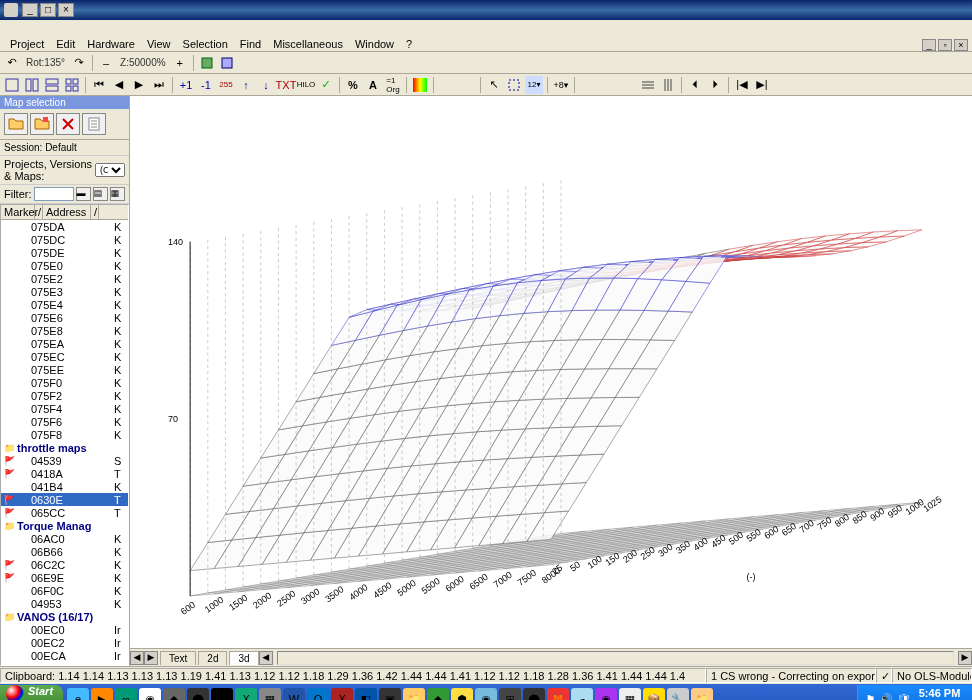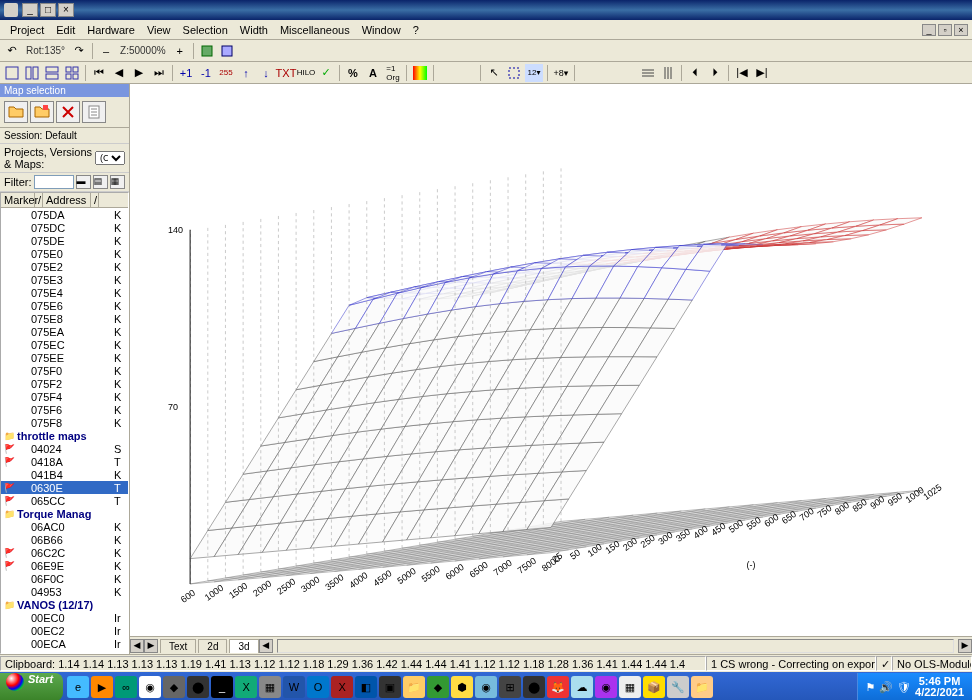--- a/index.html
+++ b/index.html
@@ -4,21 +4,21 @@
 <style>
 * { margin: 0; padding: 0; box-sizing: border-box; font-family: "Tahoma", sans-serif; font-size: 11px; }
 body { width: 972px; height: 700px; background: #ece9d8; overflow: hidden; position: relative; }
 
 .titlebar { background: linear-gradient(to bottom, #0a246a, #3a6ea5 50%, #0a246a); color: white; height: 20px; display: flex; align-items: center; padding: 0 4px; }
 .titlebar .icon { width: 14px; height: 14px; background: #d4d0c8; margin-right: 4px; border-radius: 2px; }
 .titlebar .title { flex: 1; font-weight: bold; font-size: 11px; }
 .titlebar .win-btns { display: flex; gap: 2px; }
 .titlebar .win-btn { width: 16px; height: 14px; background: #d4d0c8; border: 1px solid #888; text-align: center; line-height: 12px; font-size: 10px; color: #000; }
 
-.menubar { background: #ece9d8; height: 20px; display: flex; align-items: center; padding: 0 4px; border-bottom: 1px solid #aca899; }
+.menubar { background: #ece9d8; height: 32px; display: flex; align-items: flex-end; padding: 0 4px; border-bottom: 1px solid #aca899; }
 .menubar .spacer { flex: 1; }
 .menubar span { padding: 1px 6px; cursor: default; }
 .menubar .mdi-btns { display: flex; gap: 2px; }
 .menubar .mdi-btn { width: 14px; height: 12px; background: #d4d0c8; border: 1px solid #888; text-align: center; font-size: 9px; line-height: 10px; }
 
 .toolbar-row { background: #ece9d8; height: 22px; display: flex; align-items: center; padding: 0 2px; border-bottom: 1px solid #aca899; }
 .tool-label { padding: 0 4px; color: #333; font-size: 10px; }
 .tool-btn { width: 18px; height: 18px; border: 1px solid transparent; display: inline-flex; align-items: center; justify-content: center; margin: 0 1px; }
 .tool-btn svg { width: 14px; height: 14px; }
 .sep { width: 1px; height: 16px; background: #aca899; margin: 0 3px; }
@@ -80,21 +80,21 @@
     <div class="win-btn">×</div>
   </div>
 </div>
 
 <div class="menubar">
   <span>Project</span>
   <span>Edit</span>
   <span>Hardware</span>
   <span>View</span>
   <span>Selection</span>
-  <span>Width</span>
+  <span>Find</span>
   <span>Miscellaneous</span>
   <span>Window</span>
   <span>?</span>
   <span class="spacer"></span>
   <div class="mdi-btns">
     <div class="mdi-btn">_</div>
     <div class="mdi-btn">▫</div>
     <div class="mdi-btn">×</div>
   </div>
 </div>
@@ -345,21 +345,21 @@
             <span class="addr" style="padding-left:14px">075F8</span>
             <span class="type">K</span>
           </div>
           <div class="tree-row folder">
             <span class="marker folder-icon">📁</span>
             <span class="addr" style="padding-left:0">throttle maps</span>
             <span class="type"></span>
           </div>
           <div class="tree-row">
             <span class="marker flag-red">🚩</span>
-            <span class="addr" style="padding-left:14px">04024</span>
+            <span class="addr" style="padding-left:14px">04539</span>
             <span class="type">S</span>
           </div>
           <div class="tree-row">
             <span class="marker flag-red">🚩</span>
             <span class="addr" style="padding-left:14px">0418A</span>
             <span class="type">T</span>
           </div>
           <div class="tree-row">
             <span class="marker"></span>
             <span class="addr" style="padding-left:14px">041B4</span>
@@ -405,21 +405,21 @@
             <span class="addr" style="padding-left:14px">06F0C</span>
             <span class="type">K</span>
           </div>
           <div class="tree-row">
             <span class="marker"></span>
             <span class="addr" style="padding-left:14px">04953</span>
             <span class="type">K</span>
           </div>
           <div class="tree-row folder">
             <span class="marker folder-icon">📁</span>
-            <span class="addr" style="padding-left:0">VANOS (12/17)</span>
+            <span class="addr" style="padding-left:0">VANOS (16/17)</span>
             <span class="type"></span>
           </div>
           <div class="tree-row">
             <span class="marker"></span>
             <span class="addr" style="padding-left:14px">00EC0</span>
             <span class="type">Ir</span>
           </div>
           <div class="tree-row">
             <span class="marker"></span>
             <span class="addr" style="padding-left:14px">00EC2</span>

